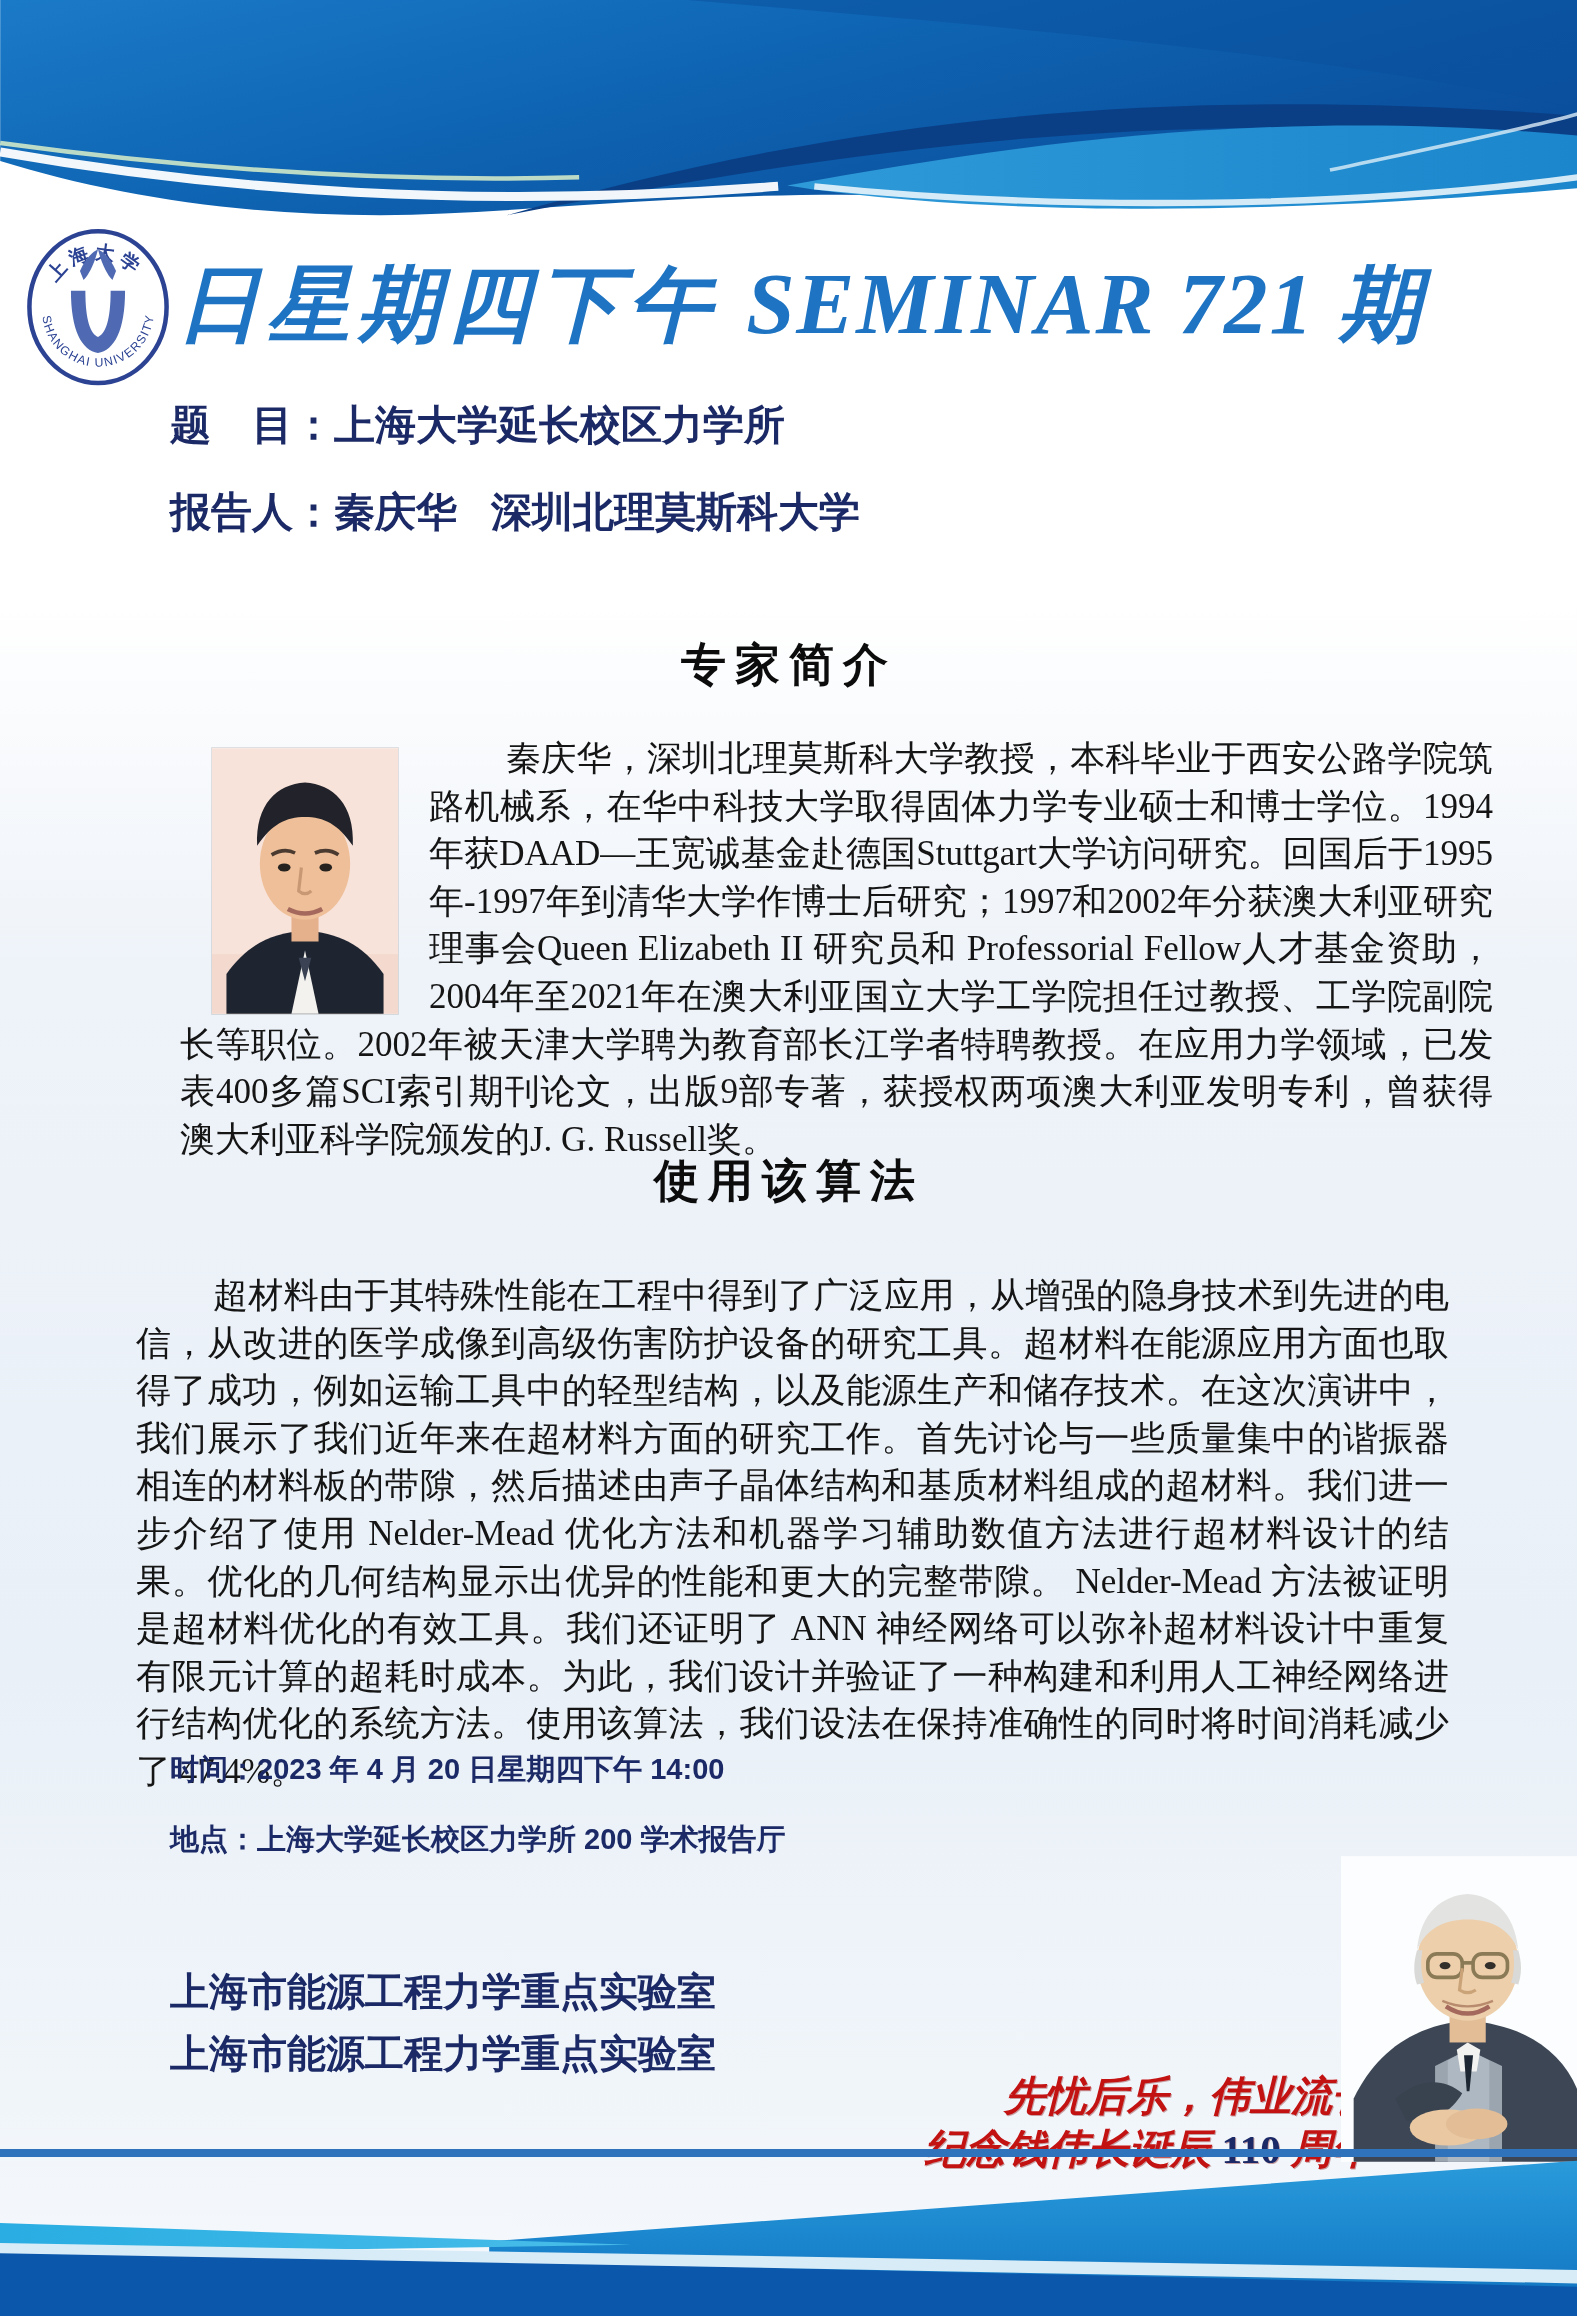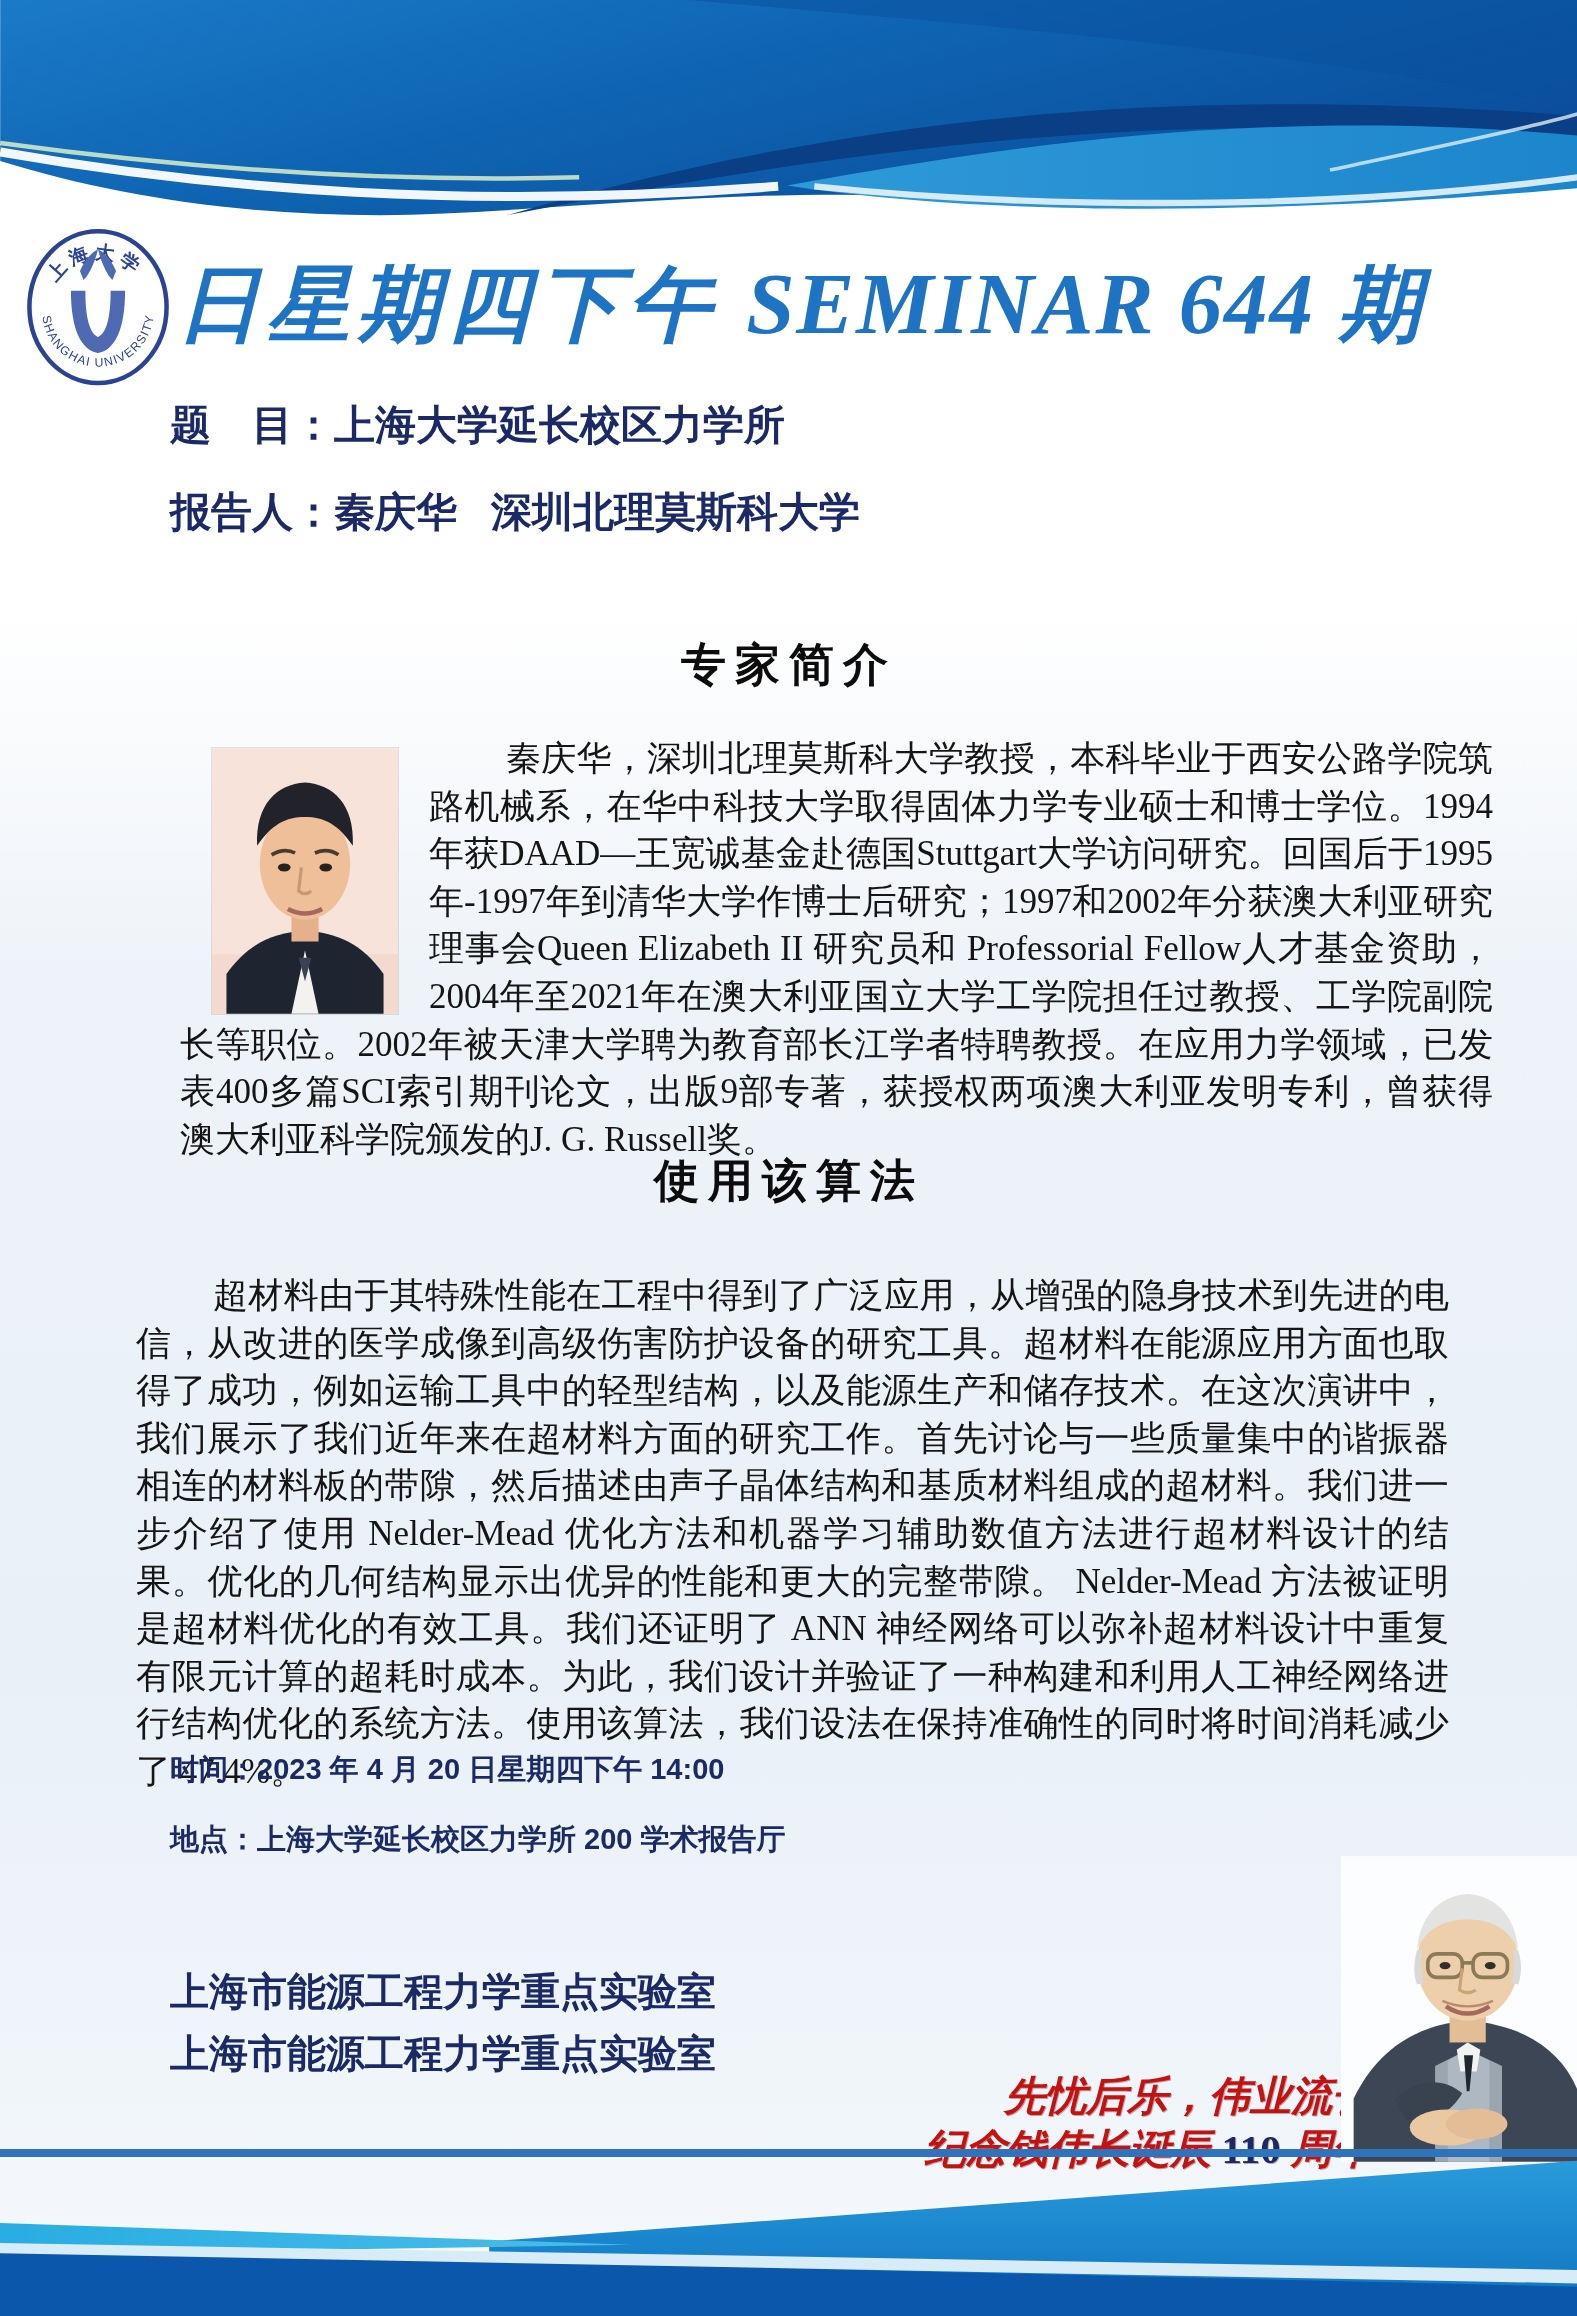--- a/index.html
+++ b/index.html
@@ -127,21 +127,21 @@
       <path d="M62,52 C68,38 76,31 82,28 C78,44 72,56 66,62 Z" fill="#4f6ab2"></path>
       <path d="M102,52 C96,38 88,31 82,28 C86,44 92,56 98,62 Z" fill="#4f6ab2"></path>
       <rect x="78" y="76" width="8" height="30" fill="#ffffff"></rect>
       <text fill="#2c4394" font-size="13.5" letter-spacing="1.5" font-family="Liberation Sans, sans-serif">
         <textPath href="#arcBot" startOffset="6">SHANGHAI UNIVERSITY</textPath>
       </text>
     </svg>
   </div>
 
   <div class="main-title">
-    <span class="title-cn">日星期四下午 </span><span class="title-en">SEMINAR 644 </span><span class="title-cn">期</span>
+    <span class="title-cn">日星期四下午 </span><span class="title-en">SEMINAR 721 </span><span class="title-cn">期</span>
   </div>
 
   <div class="info-row row-topic">
     <span>题　目：</span><span>上海大学延长校区力学所</span>
   </div>
 
   <div class="info-row row-speaker">
     <span>报告人：</span><span>秦庆华</span><span class="gap"></span><span>深圳北理莫斯科大学</span>
   </div>
 

